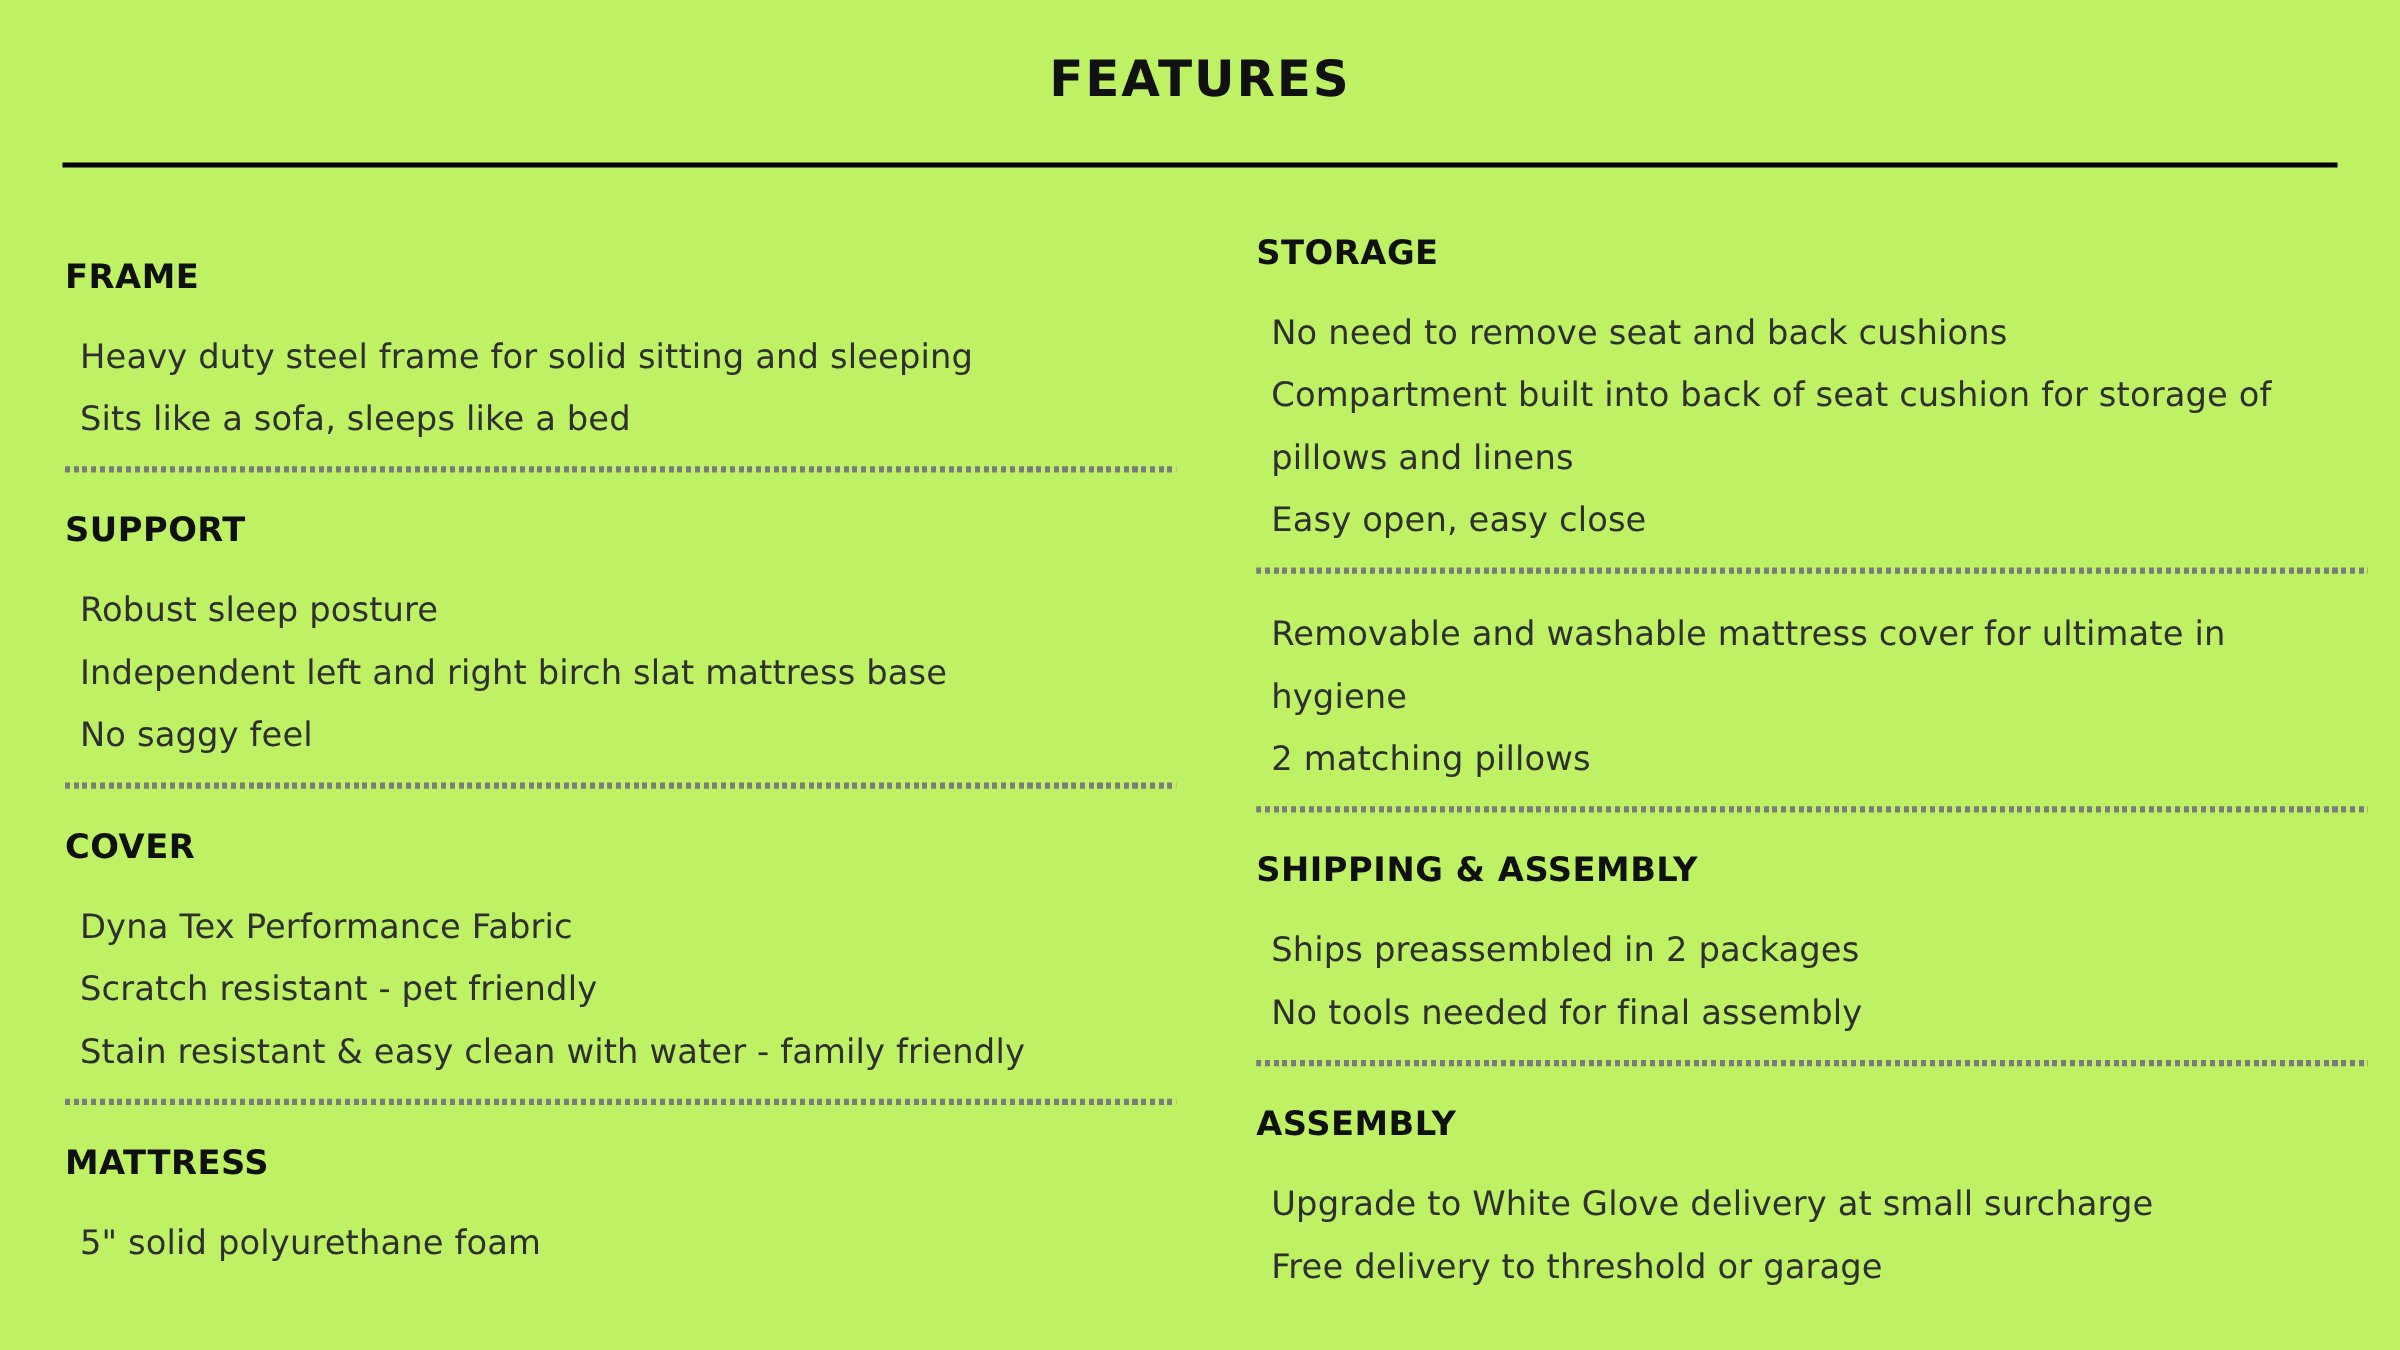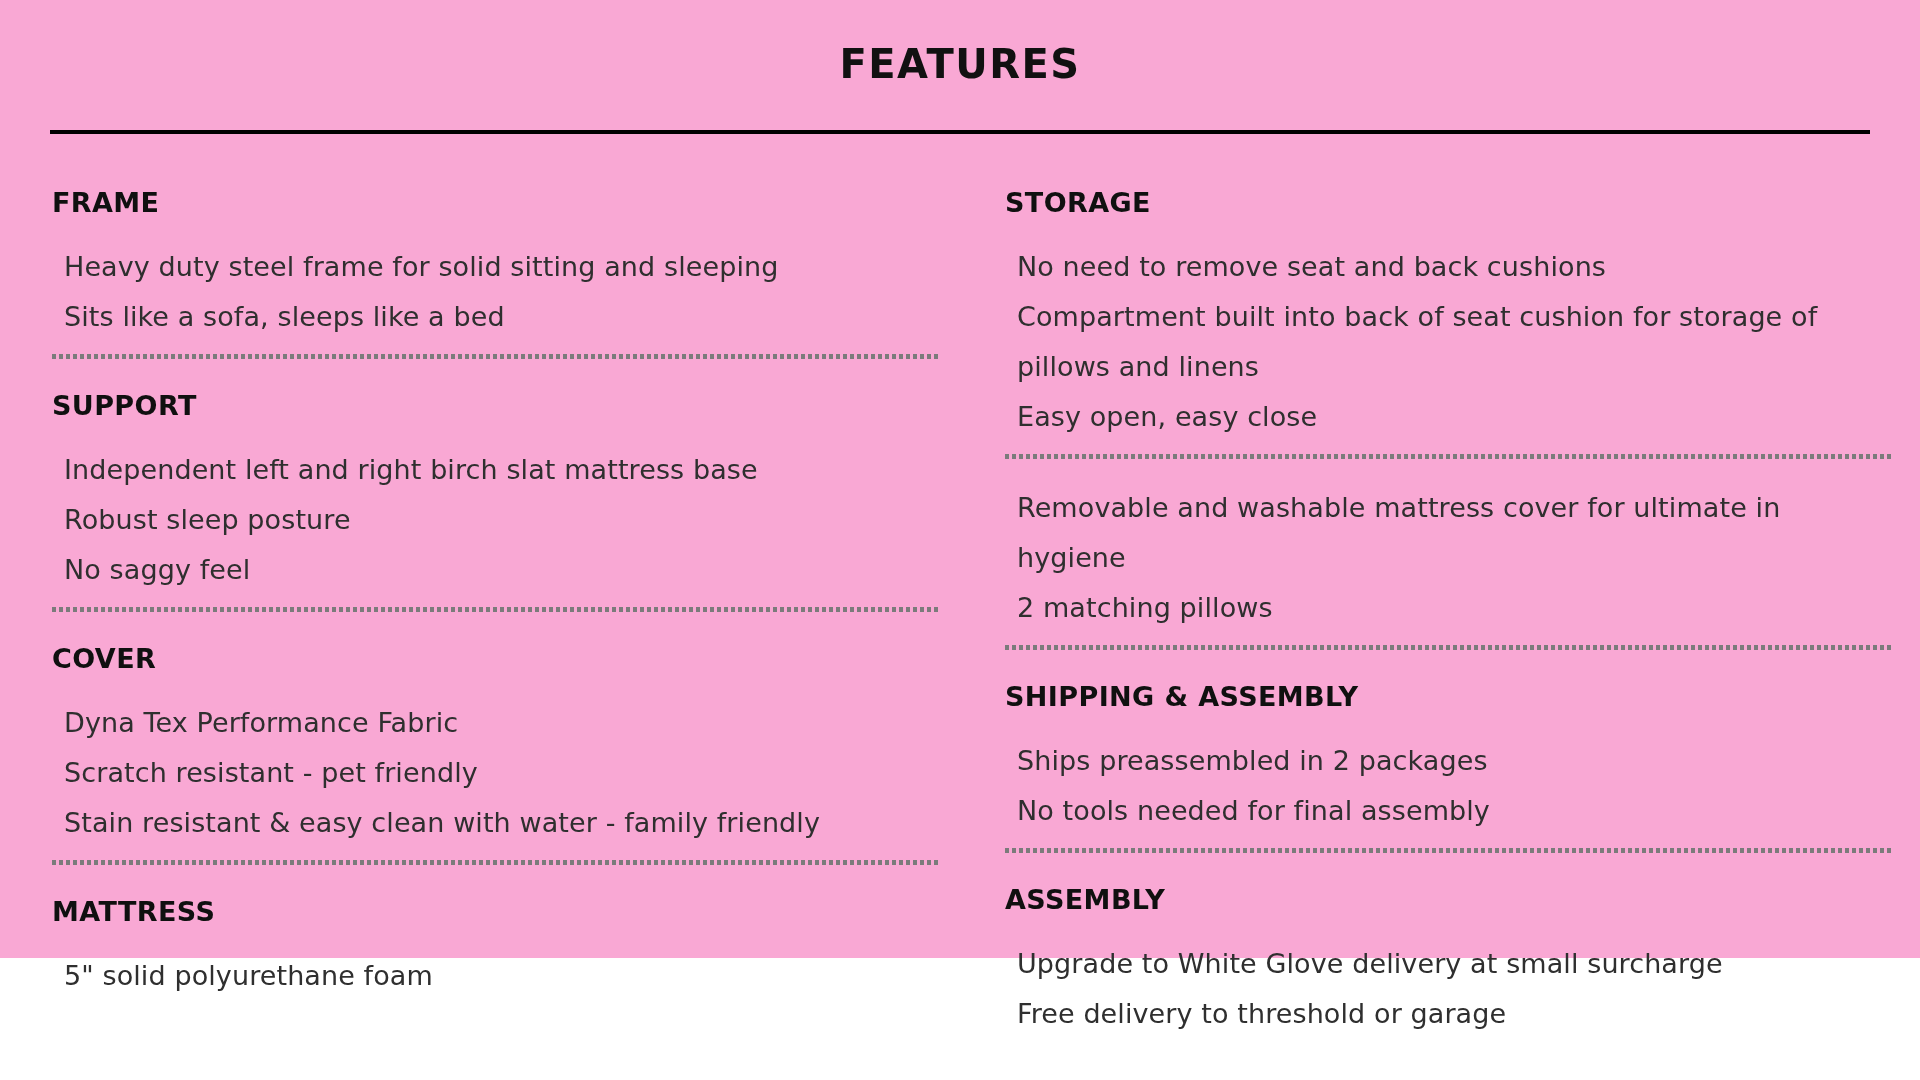--- a/index.html
+++ b/index.html
@@ -9,22 +9,22 @@
   }
   body {
     width: 1920px;
     height: 1080px;
     overflow: hidden;
     font-family: "DejaVu Sans", "Liberation Sans", sans-serif;
     -webkit-font-smoothing: antialiased;
   }
   .page {
     width: 1920px;
-    height: 958px;
-    background: #f9a8d4;
+    height: 1080px;
+    background: #bef264;
     box-sizing: border-box;
     padding-top: 38px;
   }
   .page-title {
     margin: 0;
     text-align: center;
     font-size: 40px;
     line-height: 52px;
     font-weight: 700;
     letter-spacing: 1.5px;
@@ -33,20 +33,21 @@
   .title-rule {
     height: 4px;
     background: #000000;
     margin: 40px 50px 0 50px;
   }
   .columns {
     display: flex;
     gap: 64px;
     padding: 0 26px 0 52px;
     margin-top: 52px;
+    align-items: center;
   }
   .col {
     flex: 1 1 0;
     min-width: 0;
   }
   .feat-heading {
     margin: 0 0 28px 0;
     font-size: 27px;
     line-height: 34px;
     font-weight: 700;
@@ -86,22 +87,22 @@
 
       <section>
         <h2 class="feat-heading">FRAME</h2>
         <p class="feat-line">Heavy duty steel frame for solid sitting and sleeping</p>
         <p class="feat-line">Sits like a sofa, sleeps like a bed</p>
         <div class="dotted-divider"></div>
       </section>
 
       <section>
         <h2 class="feat-heading">SUPPORT</h2>
+        <p class="feat-line">Robust sleep posture</p>
         <p class="feat-line">Independent left and right birch slat mattress base</p>
-        <p class="feat-line">Robust sleep posture</p>
         <p class="feat-line">No saggy feel</p>
         <div class="dotted-divider"></div>
       </section>
 
       <section>
         <h2 class="feat-heading">COVER</h2>
         <p class="feat-line">Dyna Tex Performance Fabric</p>
         <p class="feat-line">Scratch resistant - pet friendly</p>
         <p class="feat-line">Stain resistant &amp; easy clean with water - family friendly</p>
         <div class="dotted-divider"></div>

